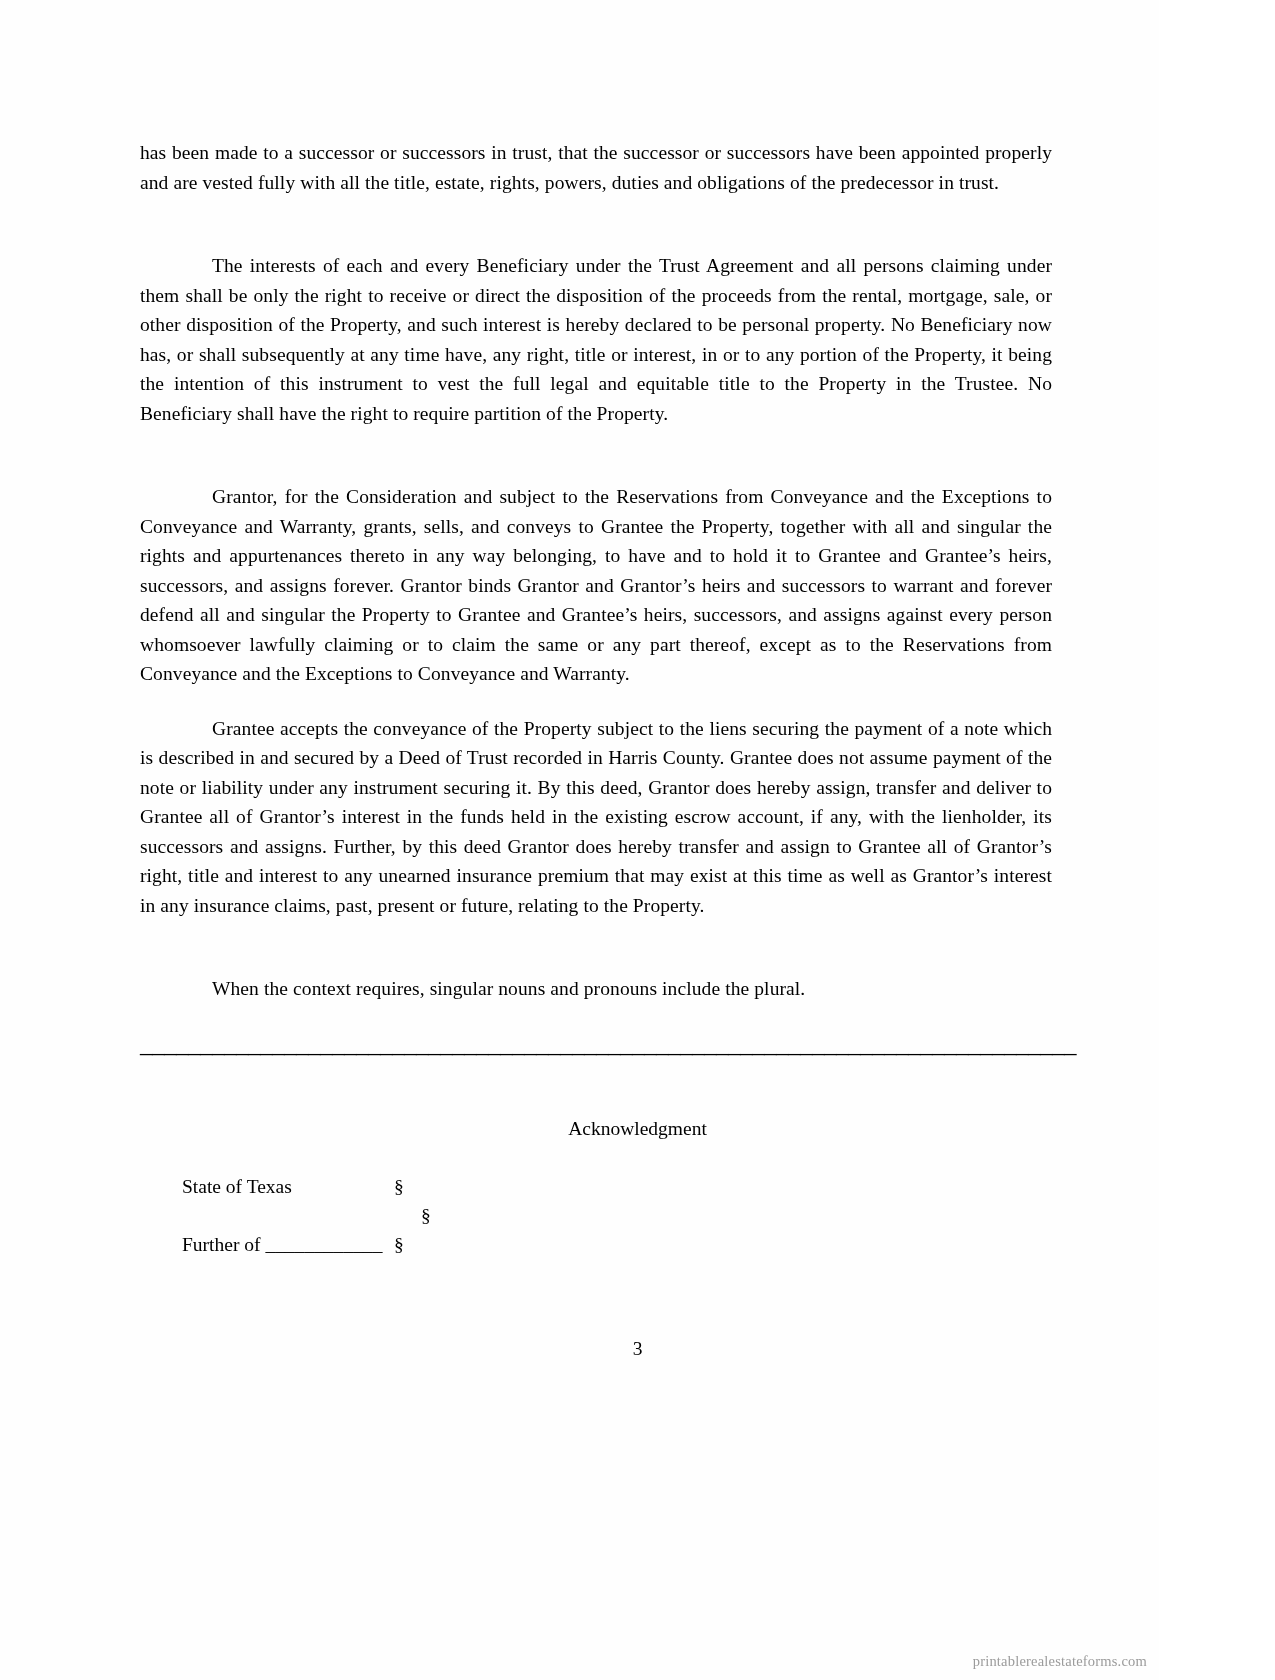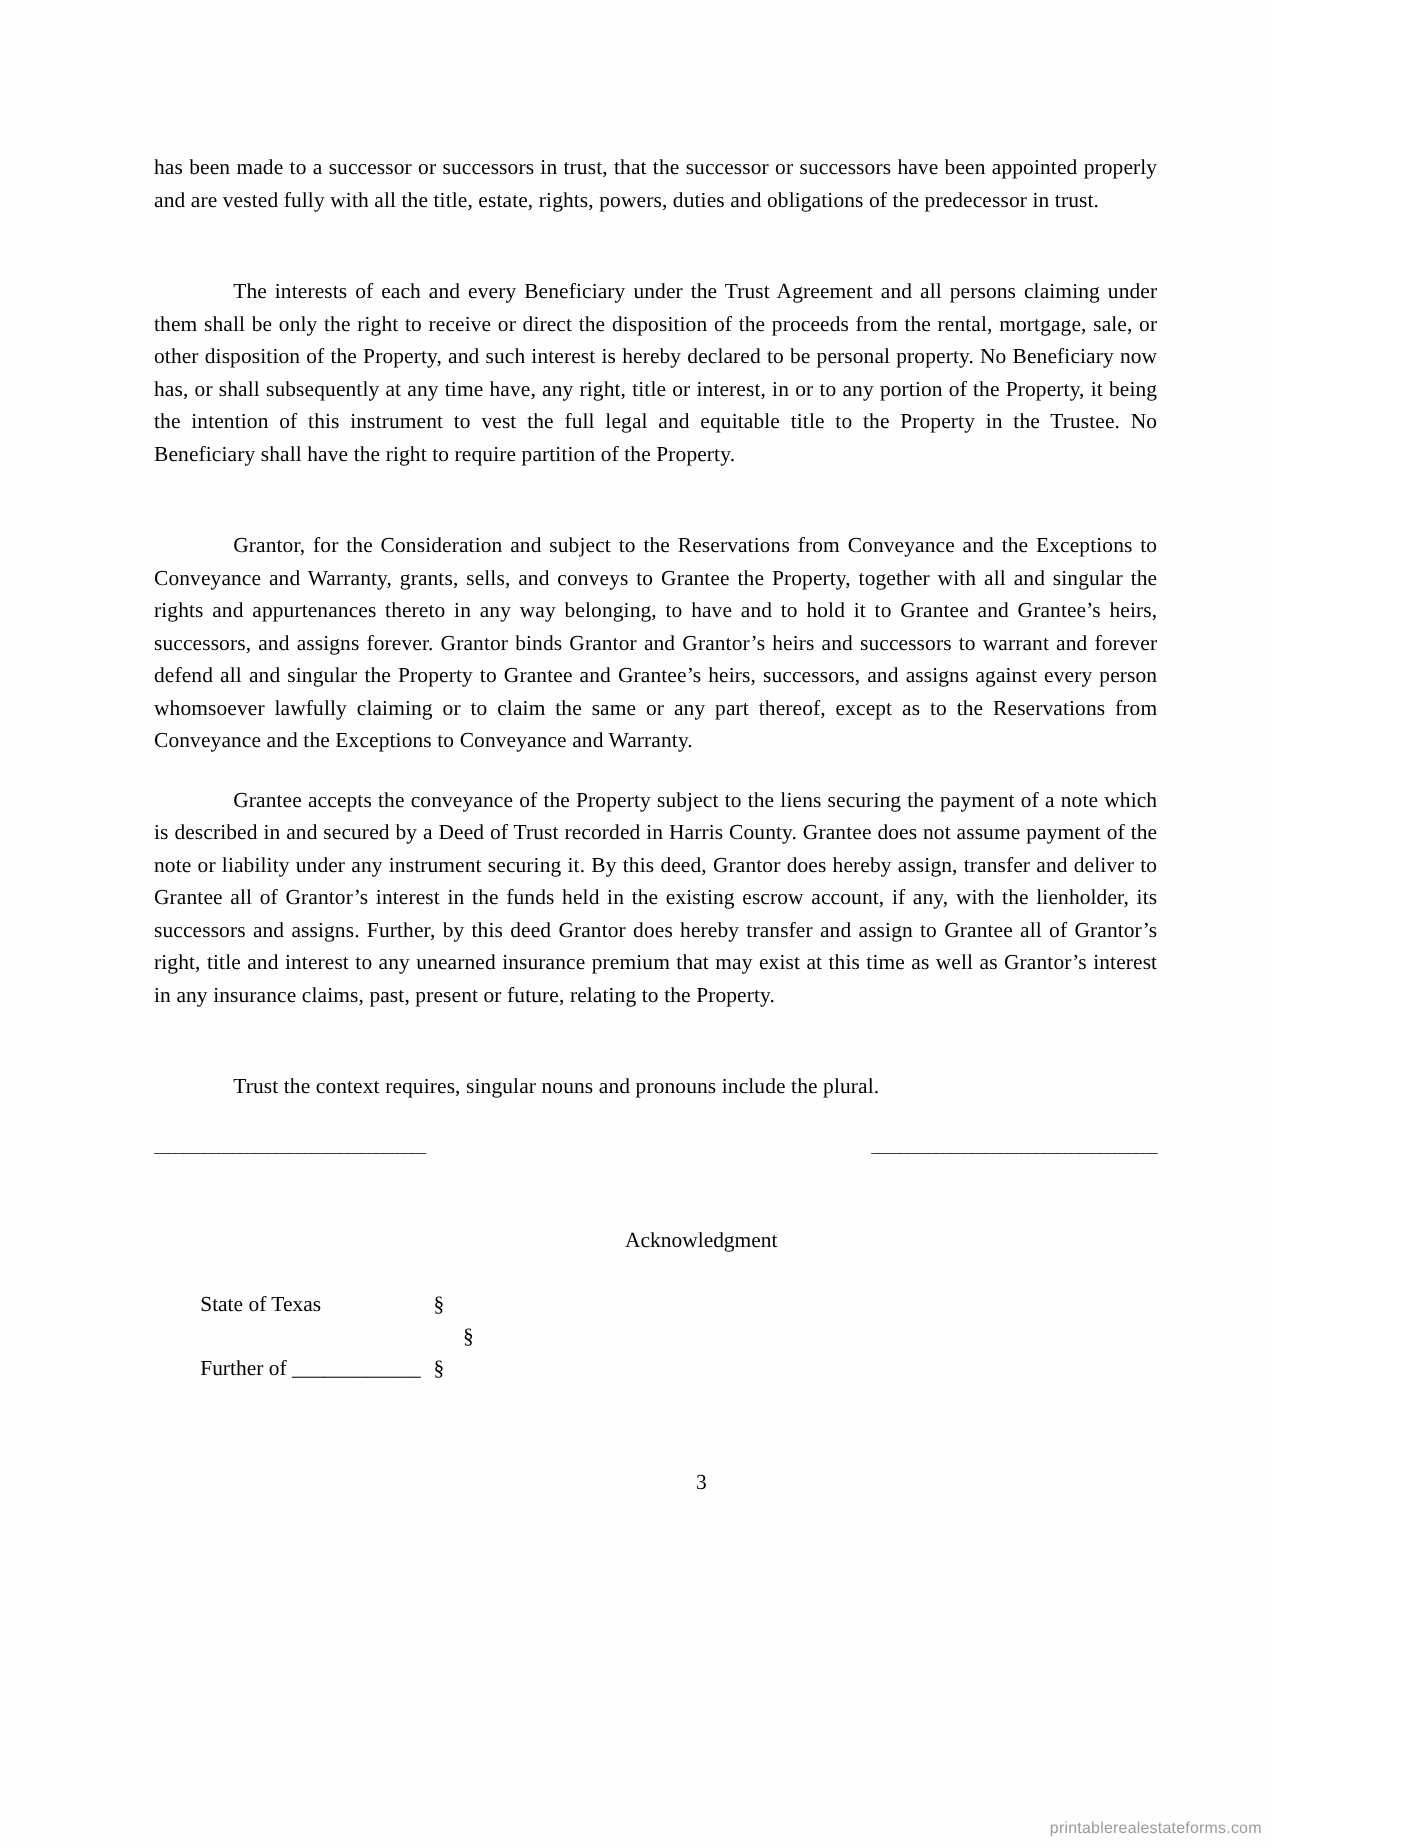--- a/index.html
+++ b/index.html
@@ -39,21 +39,21 @@
   p.para.indent { text-indent: 72px; margin-top: 25px; }
   .gap-lg { height: 29px; }
 
   .sig-row {
     position: absolute;
     left: 140px;
     top: 1032px;
     width: 912px;
     display: flex;
     justify-content: space-between;
-    font-size: 14px;
+    font-size: 25px;
     line-height: 24px;
     letter-spacing: -0.5px;
   }
   .sig-line { white-space: nowrap; }
 
   .ack {
     position: absolute;
     top: 1118px;
     left: 0;
     width: 1275px;
@@ -86,40 +86,40 @@
     left: 0;
     width: 1275px;
     text-align: center;
     font-size: 19.5px;
   }
 
   .watermark {
     position: absolute;
     right: 12px;
     bottom: 10px;
-    font-family: Liberation Sans, sans-serif;
+    font-family: Liberation Serif, serif;
     font-size: 14.5px;
     color: #9b9b9b;
     letter-spacing: 0.2px;
   }
 </style>
 </head>
 <body>
 
 <div class="page">
 
   <div class="content">
     <p class="para">has been made to a successor or successors in trust, that the successor or successors have been appointed properly and are vested fully with all the title, estate, rights, powers, duties and obligations of the predecessor in trust.</p>
     <div class="gap-lg"></div>
     <p class="para indent">The interests of each and every Beneficiary under the Trust Agreement and all persons claiming under them shall be only the right to receive or direct the disposition of the proceeds from the rental, mortgage, sale, or other disposition of the Property, and such interest is hereby declared to be personal property.  No Beneficiary now has, or shall subsequently at any time have, any right, title or interest, in or to any portion of the Property, it being the intention of this instrument to vest the full legal and equitable title to the Property in the Trustee.  No Beneficiary shall have the right to require partition of the Property.</p>
     <div class="gap-lg"></div>
     <p class="para indent">Grantor, for the Consideration and subject to the Reservations from Conveyance and the Exceptions to Conveyance and Warranty, grants, sells, and conveys to Grantee the Property, together with all and singular the rights and appurtenances thereto in any way belonging, to have and to hold it to Grantee and Grantee’s heirs, successors, and assigns forever. Grantor binds Grantor and Grantor’s heirs and successors to warrant and forever defend all and singular the Property to Grantee and Grantee’s heirs, successors, and assigns against every person whomsoever lawfully claiming or to claim the same or any part thereof, except as to the Reservations from Conveyance and the Exceptions to Conveyance and Warranty.</p>
     <p class="para indent">Grantee accepts the conveyance of the Property subject to the liens securing the payment of a note which is described in and secured by a Deed of Trust recorded in Harris County.  Grantee does not assume payment of the note or liability under any instrument securing it.  By this deed, Grantor does hereby assign, transfer and deliver to Grantee all of Grantor’s interest in the funds held in the existing escrow account, if any, with the lienholder, its successors and assigns.  Further, by this deed Grantor does hereby transfer and assign to Grantee all of Grantor’s right, title and interest to any unearned insurance premium that may exist at this time as well as Grantor’s interest in any insurance claims, past, present or future, relating to the Property.</p>
     <div class="gap-lg"></div>
-    <p class="para indent">Trust the context requires, singular nouns and pronouns include the plural.</p>
+    <p class="para indent">When the context requires, singular nouns and pronouns include the plural.</p>
   </div>
 
   <div class="sig-row">
     <span class="sig-line">______________________________________</span>
     <span class="sig-line">________________________________________</span>
   </div>
 
   <div class="ack">
     <span>Acknowledgment</span>
   </div>

